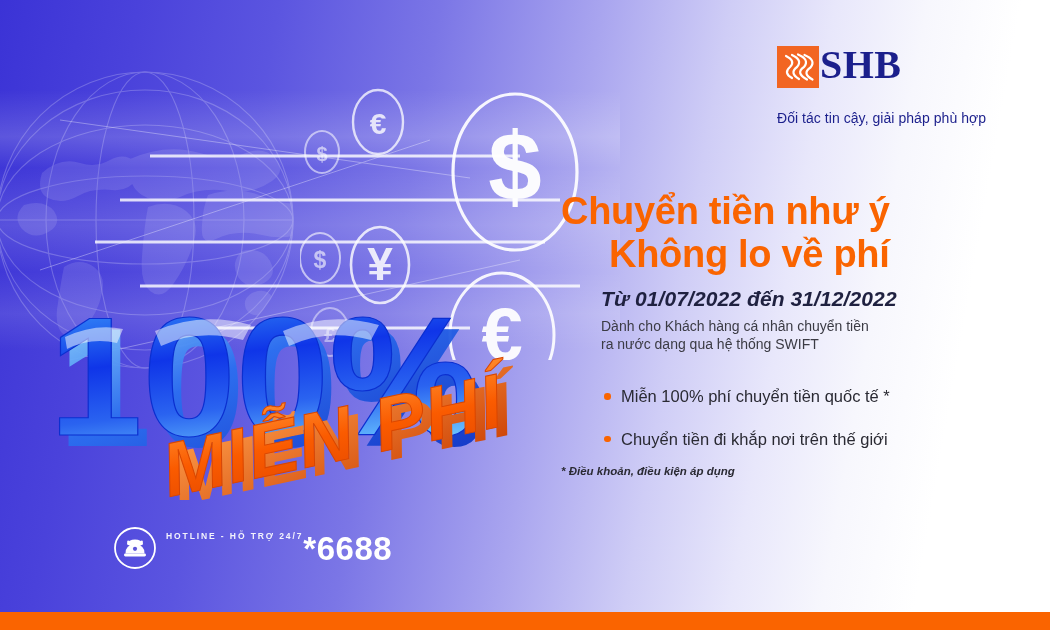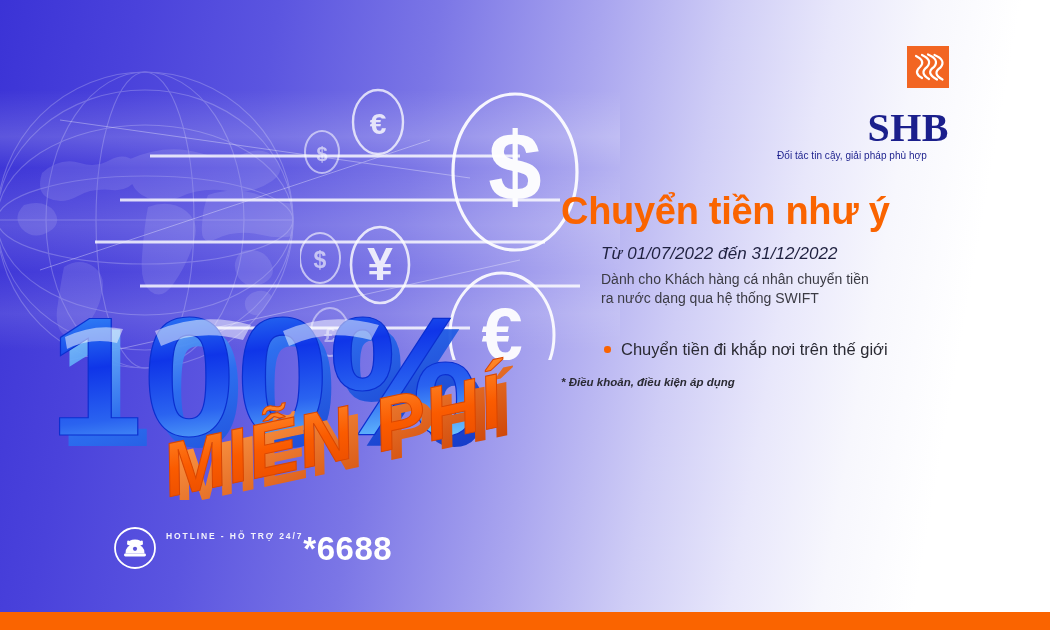--- a/index.html
+++ b/index.html
@@ -52,40 +52,40 @@
     letter-spacing:1.9px; line-height:1; margin-bottom:3px; white-space:nowrap;
     text-transform:uppercase; opacity:.92;
   }
   .hot-number{
     color:#ffffff; font-size:33px; font-weight:700; line-height:1;
     letter-spacing:.5px; white-space:nowrap;
   }
 
   
   .logo{ position:absolute; left:777px; top:46px; width:172px; }
-  .logo-row{ display:flex; align-items:flex-end; gap:21px;flex-direction:column; }
+  .logo-row{ display:flex; align-items:flex-start; gap:1px; }
   .logo-mark{ width:42px; height:42px; flex:none; }
   .logo-word{
     color:#1b1f8c; font-family:"Liberation Serif", serif;
     font-size:40px; font-weight:700; line-height:.95; letter-spacing:.5px;
   }
   .logo-tag{
-    color:#1b1f8c; font-size:10px; line-height:1.2;
-    margin-top:3px; white-space:nowrap; letter-spacing:.05px;
+    color:#1b1f8c; font-size:14px; line-height:1.2;
+    margin-top:22px; white-space:nowrap; letter-spacing:.05px;
   }
 
   
   .copy{ position:absolute; left:561px; top:190px; width:430px; }
   .headline{
     color:#fa6400; font-size:38px; font-weight:700;
     line-height:1.13; letter-spacing:-.3px; white-space:nowrap;
   }
   .headline .l2{ padding-left:48px; }
   .daterange{
-    color:#1f2140; font-size:17px; font-weight:400; font-style:italic;
+    color:#1f2140; font-size:21px; font-weight:700; font-style:italic;
     margin-top:11px; margin-left:40px; letter-spacing:.1px; white-space:nowrap;
   }
   .desc{
     color:#3b3b44; font-size:14px; line-height:1.33;
     margin-top:6px; margin-left:40px;
   }
   .bullets{ margin-top:32px; margin-left:43px; list-style:none; }
   .bullet{
     position:relative; color:#2a2a33; font-size:16.5px;
     line-height:1.25; padding-left:17px; margin-bottom:22px; white-space:nowrap;
@@ -251,30 +251,35 @@
         </g>
       </svg>
       <div class="logo-word">SHB</div>
     </div>
     <div class="logo-tag">Đối tác tin cậy, giải pháp phù hợp</div>
   </div>
 
   <div class="copy">
     <div class="headline">
       <div class="l1">Chuyển tiền như ý</div>
+      <div class="l2">Không lo về phí</div>
     </div>
 
     <div class="daterange">Từ 01/07/2022 đến 31/12/2022</div>
 
     <div class="desc">
       <div>Dành cho Khách hàng cá nhân chuyển tiền</div>
       <div>ra nước dạng qua hệ thống SWIFT</div>
     </div>
 
     <ul class="bullets">
+      <li class="bullet">
+        <span class="dot"></span>
+        <span>Miễn 100% phí chuyển tiền quốc tế *</span>
+      </li>
       <li class="bullet">
         <span class="dot"></span>
         <span>Chuyển tiền đi khắp nơi trên thế giới</span>
       </li>
     </ul>
 
     <div class="note">* Điều khoản, điều kiện áp dụng</div>
   </div>
 
   <div class="bottombar"></div>

